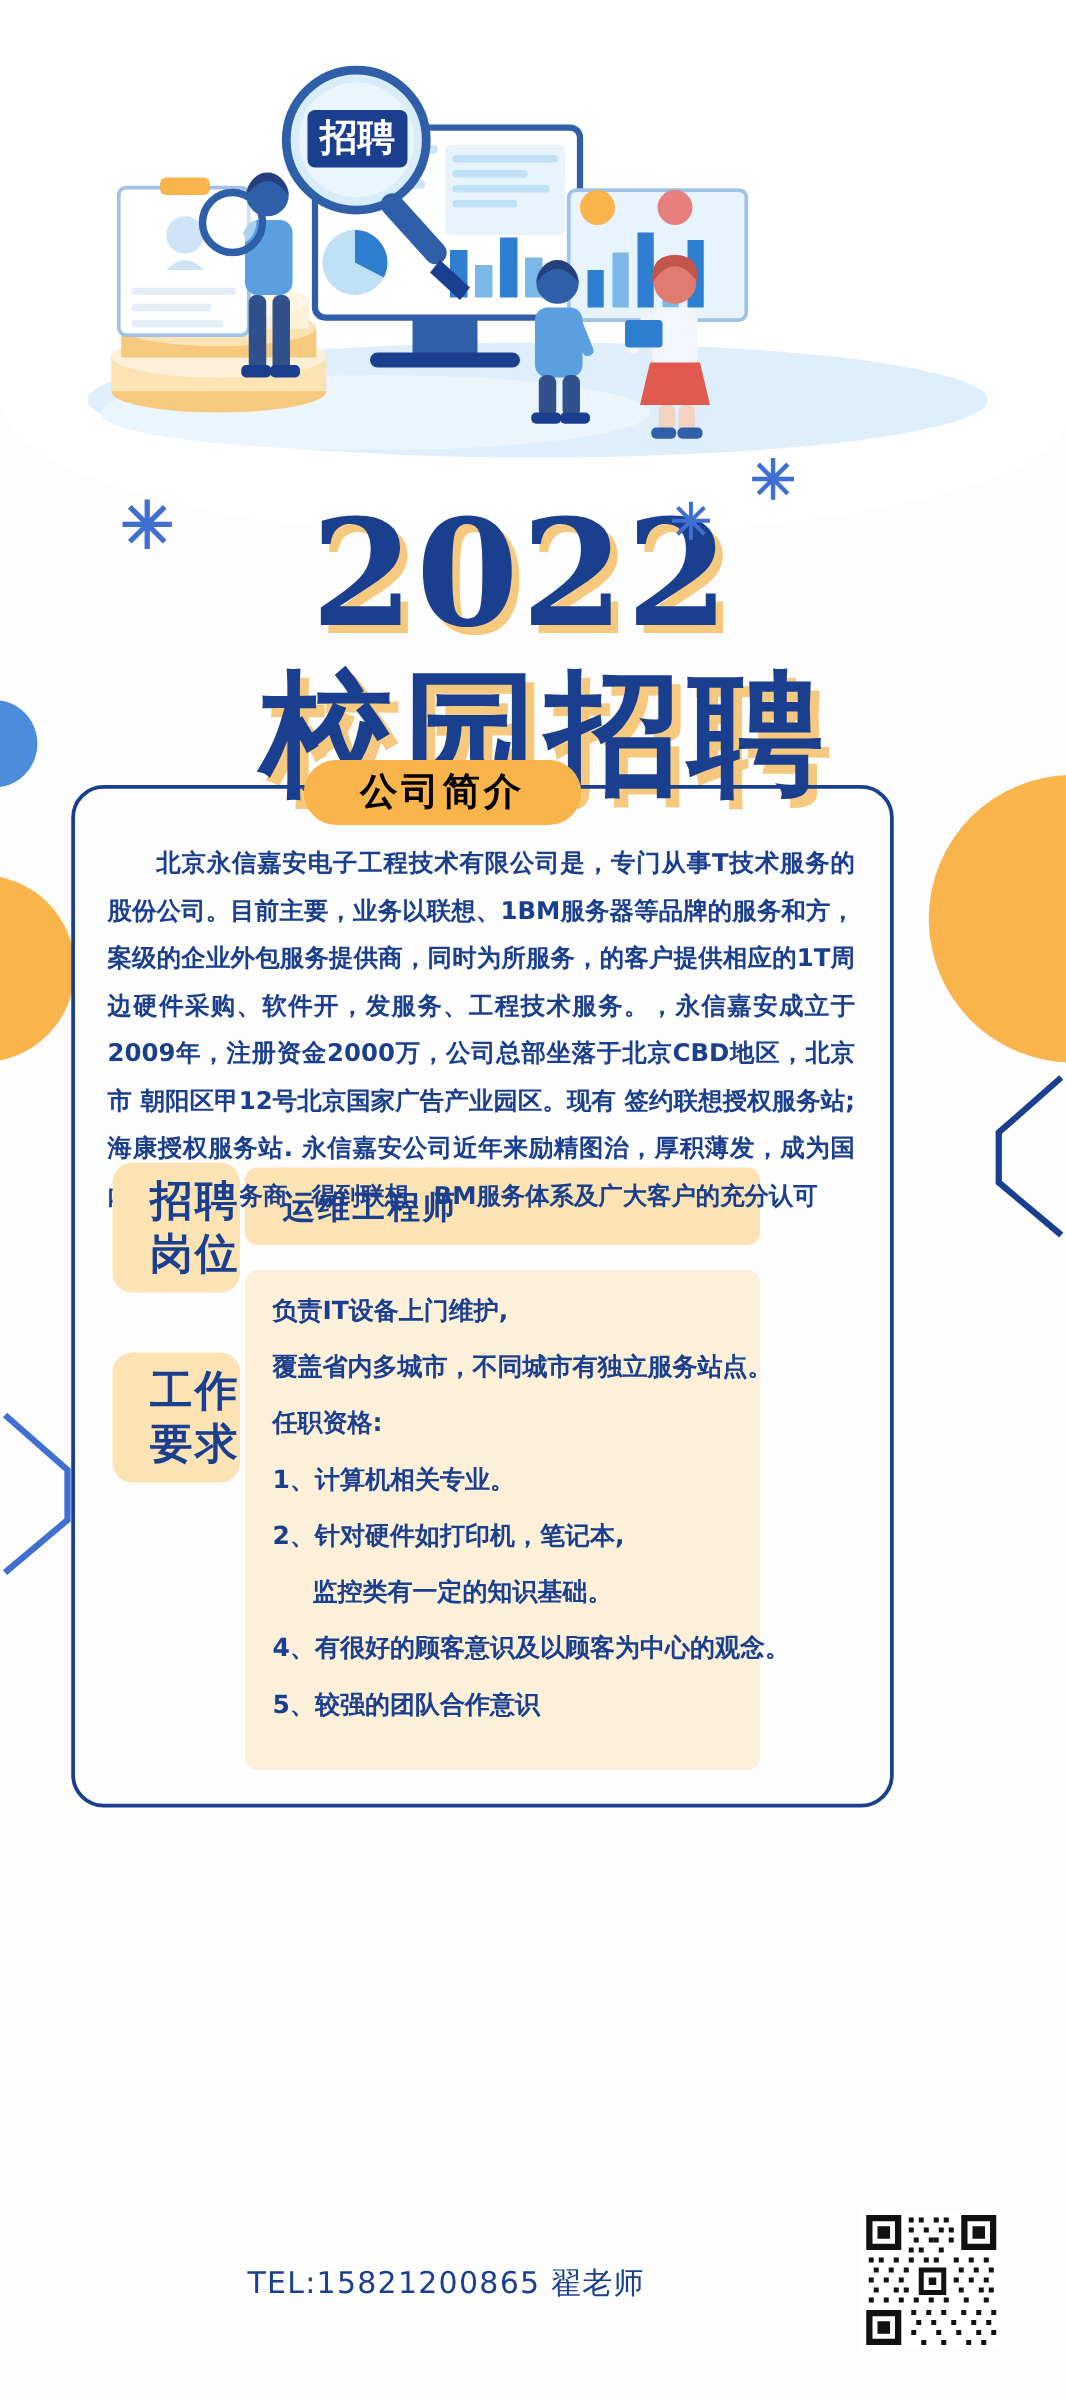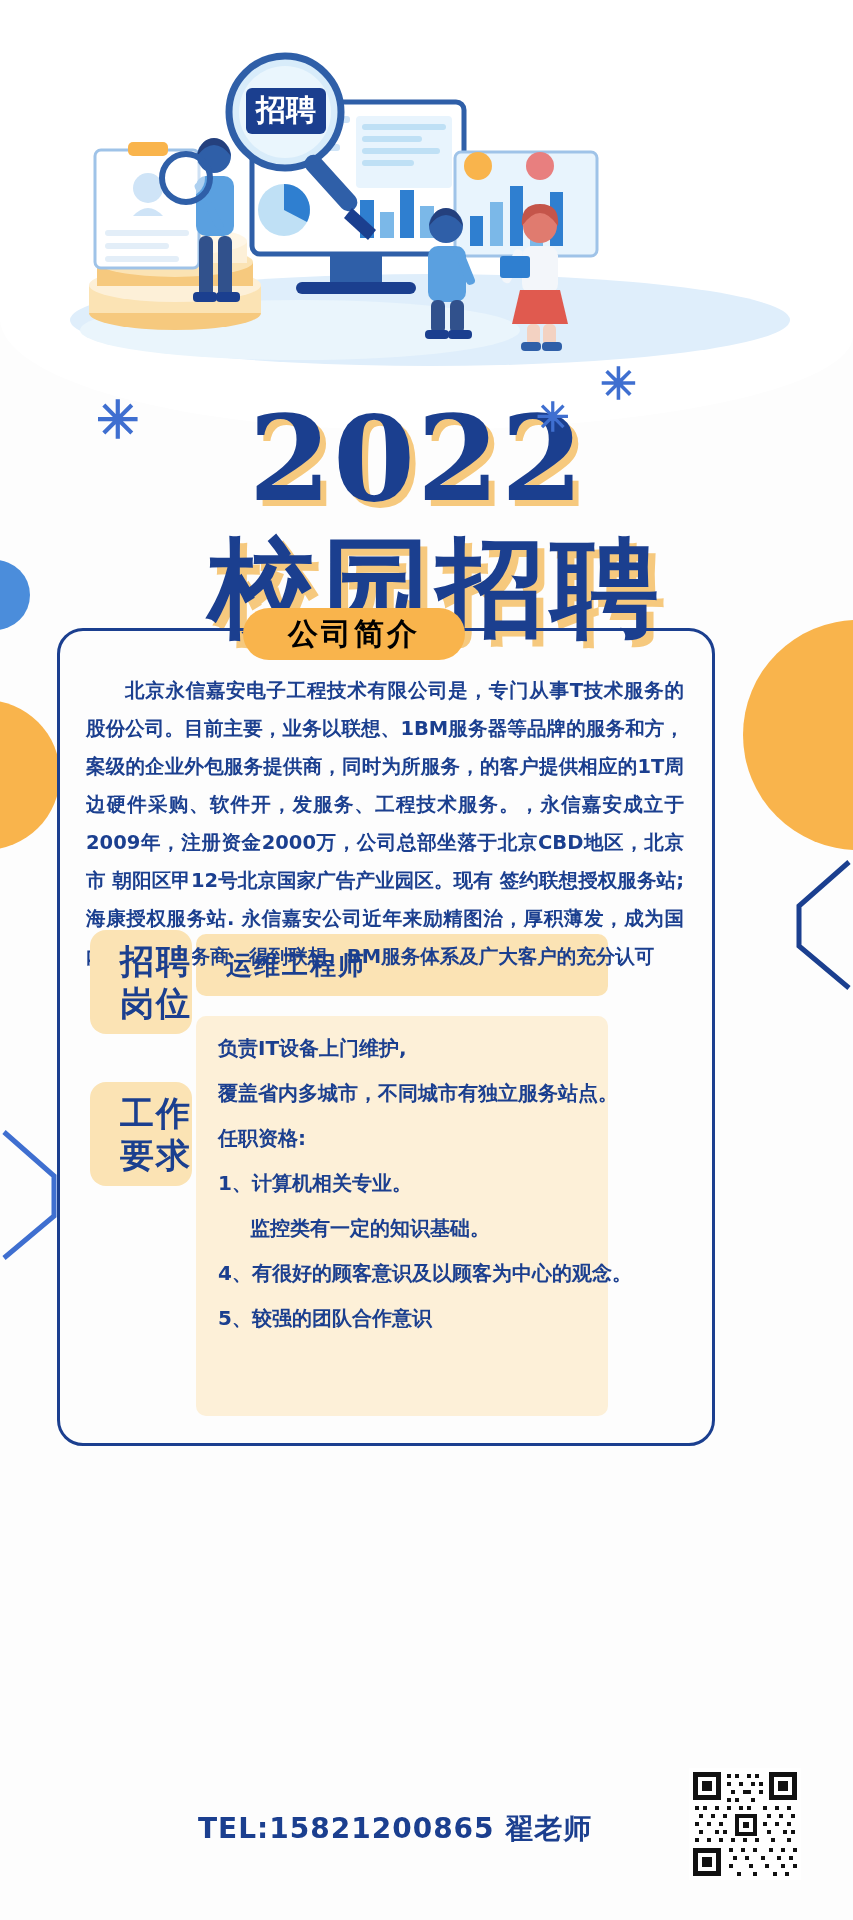--- a/index.html
+++ b/index.html
@@ -244,22 +244,22 @@
   }
   .req-text .line { margin-bottom: 13px; white-space: nowrap; }
   .req-text .line.indent { padding-left: 32px; }
 
   
   .footer-tel {
     position: absolute;
     left: 198px; top: 1810px;
     z-index: 8;
     font-family: "DejaVu Sans", sans-serif;
-    font-size: 28px;
-    font-weight: 700;
+    font-size: 24px;
+    font-weight: 400;
     color: #1b3f8f;
     letter-spacing: 1px;
   }
   .qr {
     position: absolute;
     right: 52px; top: 1768px;
     width: 112px; height: 112px;
     z-index: 8;
     background: #ffffff;
   }
@@ -415,20 +415,21 @@
   <div class="pill-post"></div>
   <div class="pill-post-text">运维工程师</div>
 
   <div class="label-box label-req">工作要求</div>
   <div class="req-panel"></div>
   <div class="req-text" id="req-lines">
       <div class="line">负责IT设备上门维护,</div>
       <div class="line">覆盖省内多城市，不同城市有独立服务站点。</div>
       <div class="line">任职资格:</div>
       <div class="line">1、计算机相关专业。</div>
+      <div class="line">2、针对硬件如打印机，笔记本,</div>
       <div class="line indent">监控类有一定的知识基础。</div>
       <div class="line">4、有很好的顾客意识及以顾客为中心的观念。</div>
       <div class="line">5、较强的团队合作意识</div>
     </div>
 
   <div class="footer-tel">TEL:15821200865 翟老师</div>
 
   <div class="qr">
     <svg width="112" height="112" viewBox="0 0 112 112" xmlns="http://www.w3.org/2000/svg">
       <rect width="112" height="112" fill="#ffffff"></rect>

